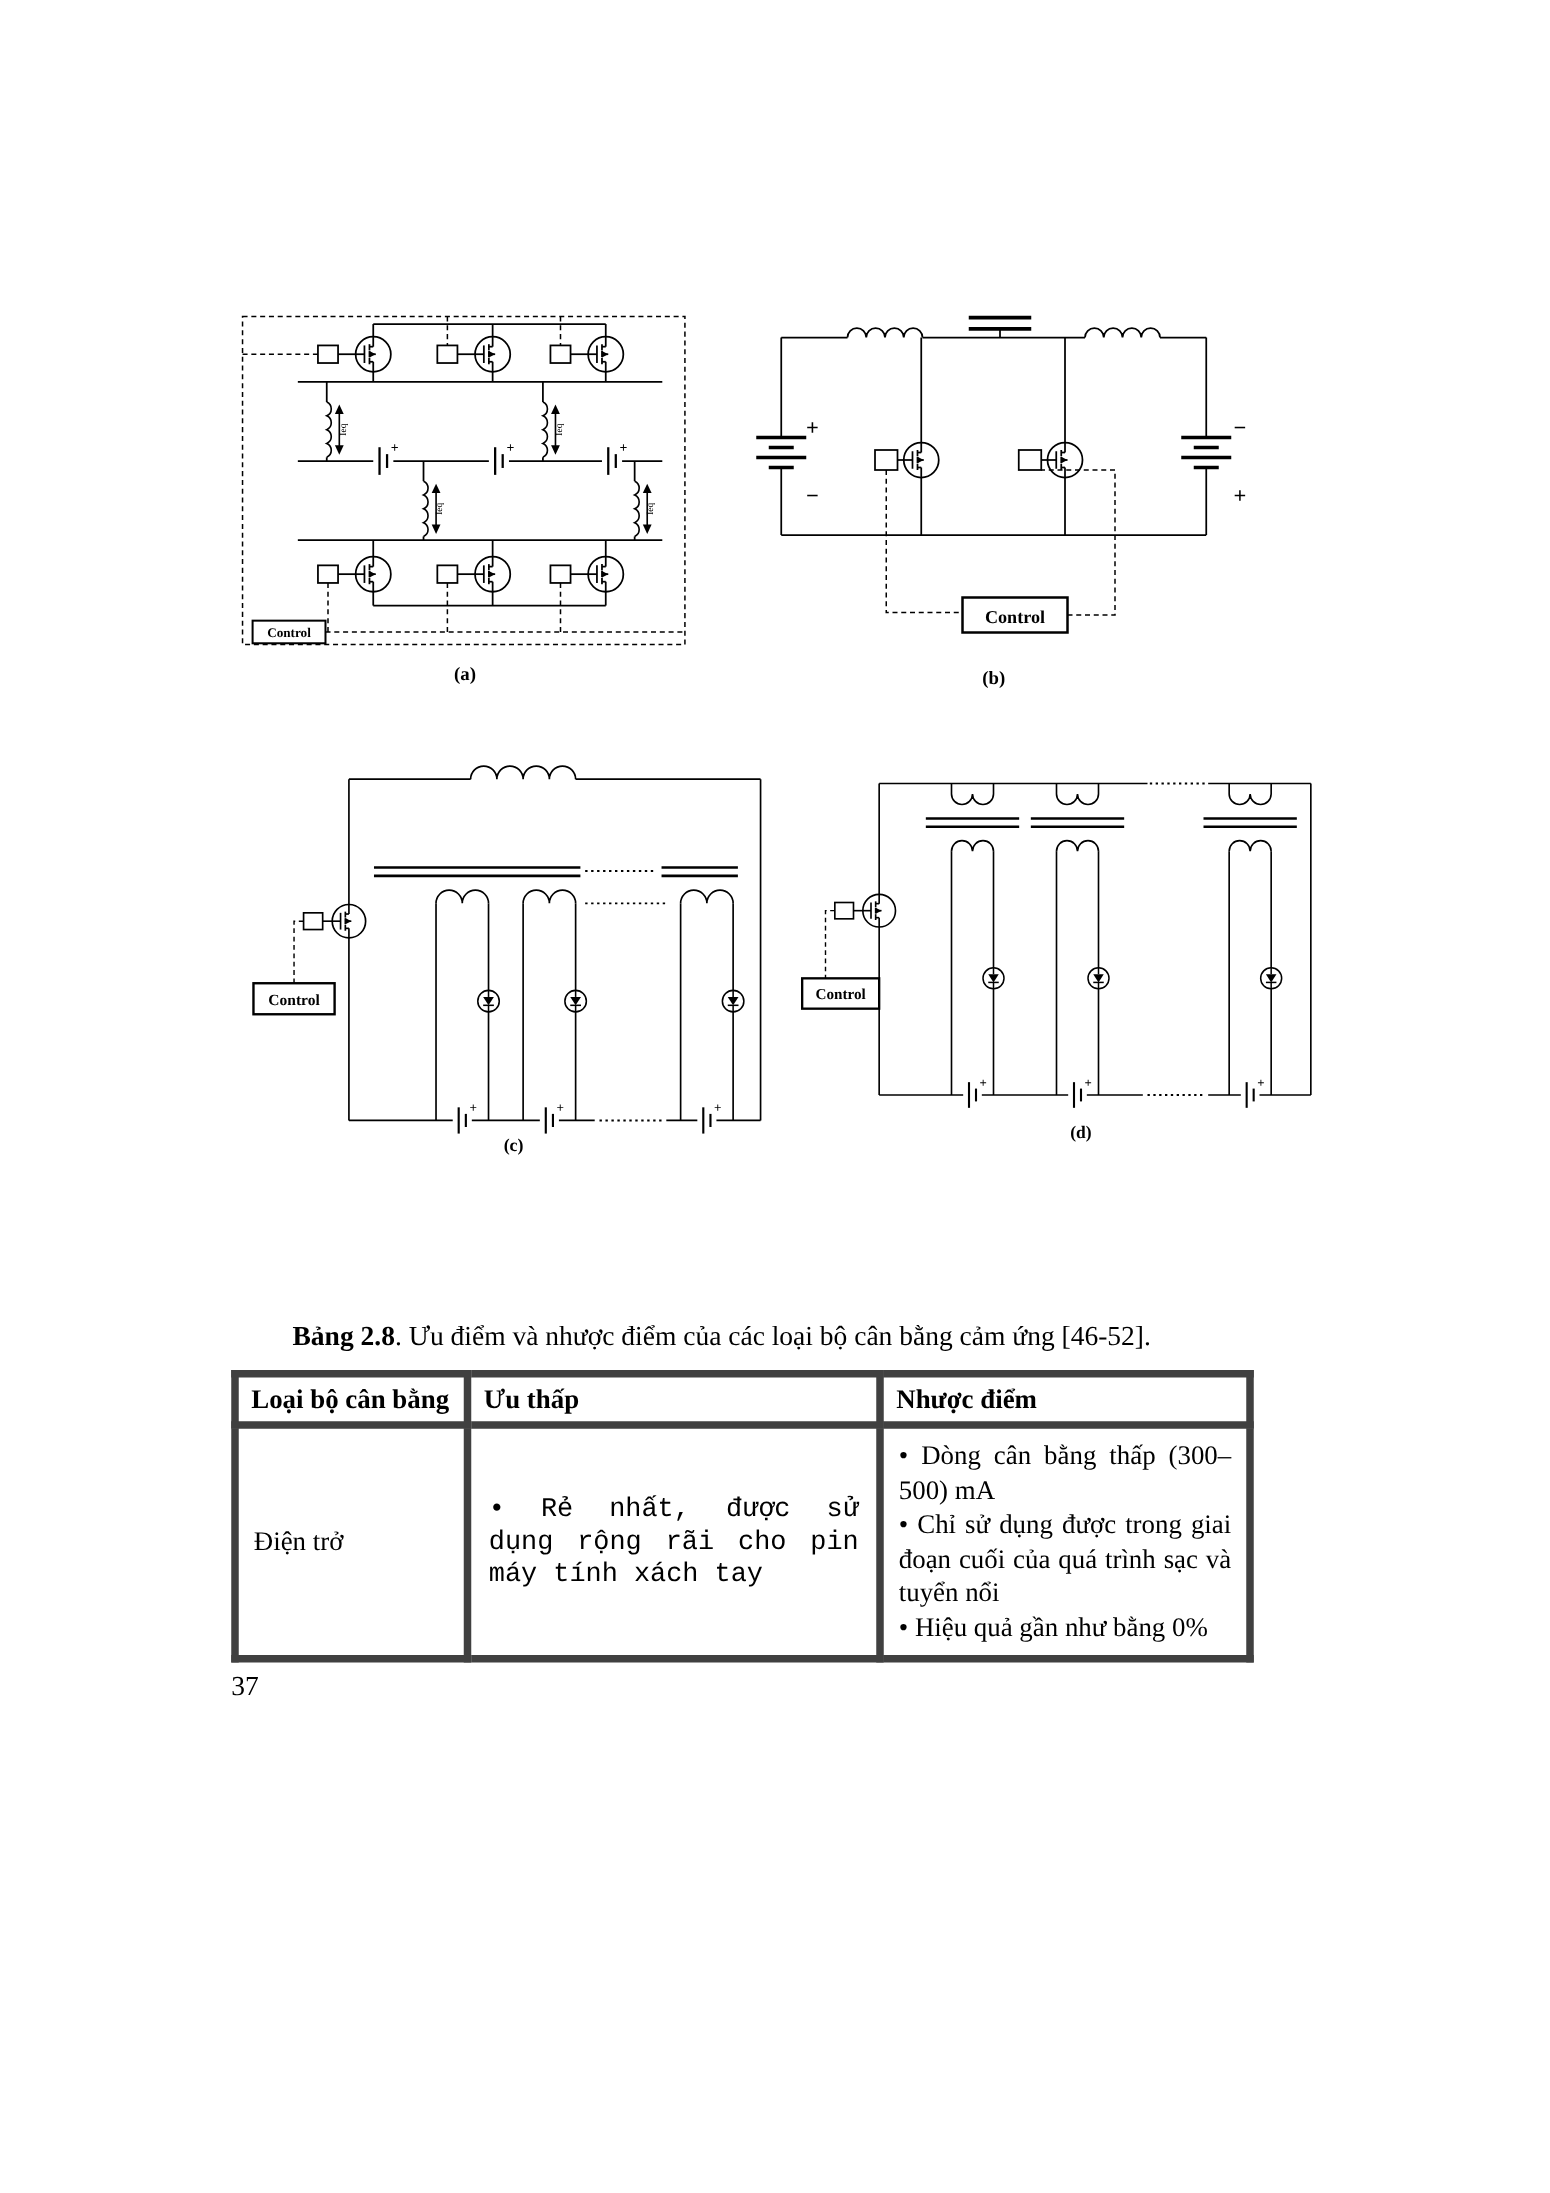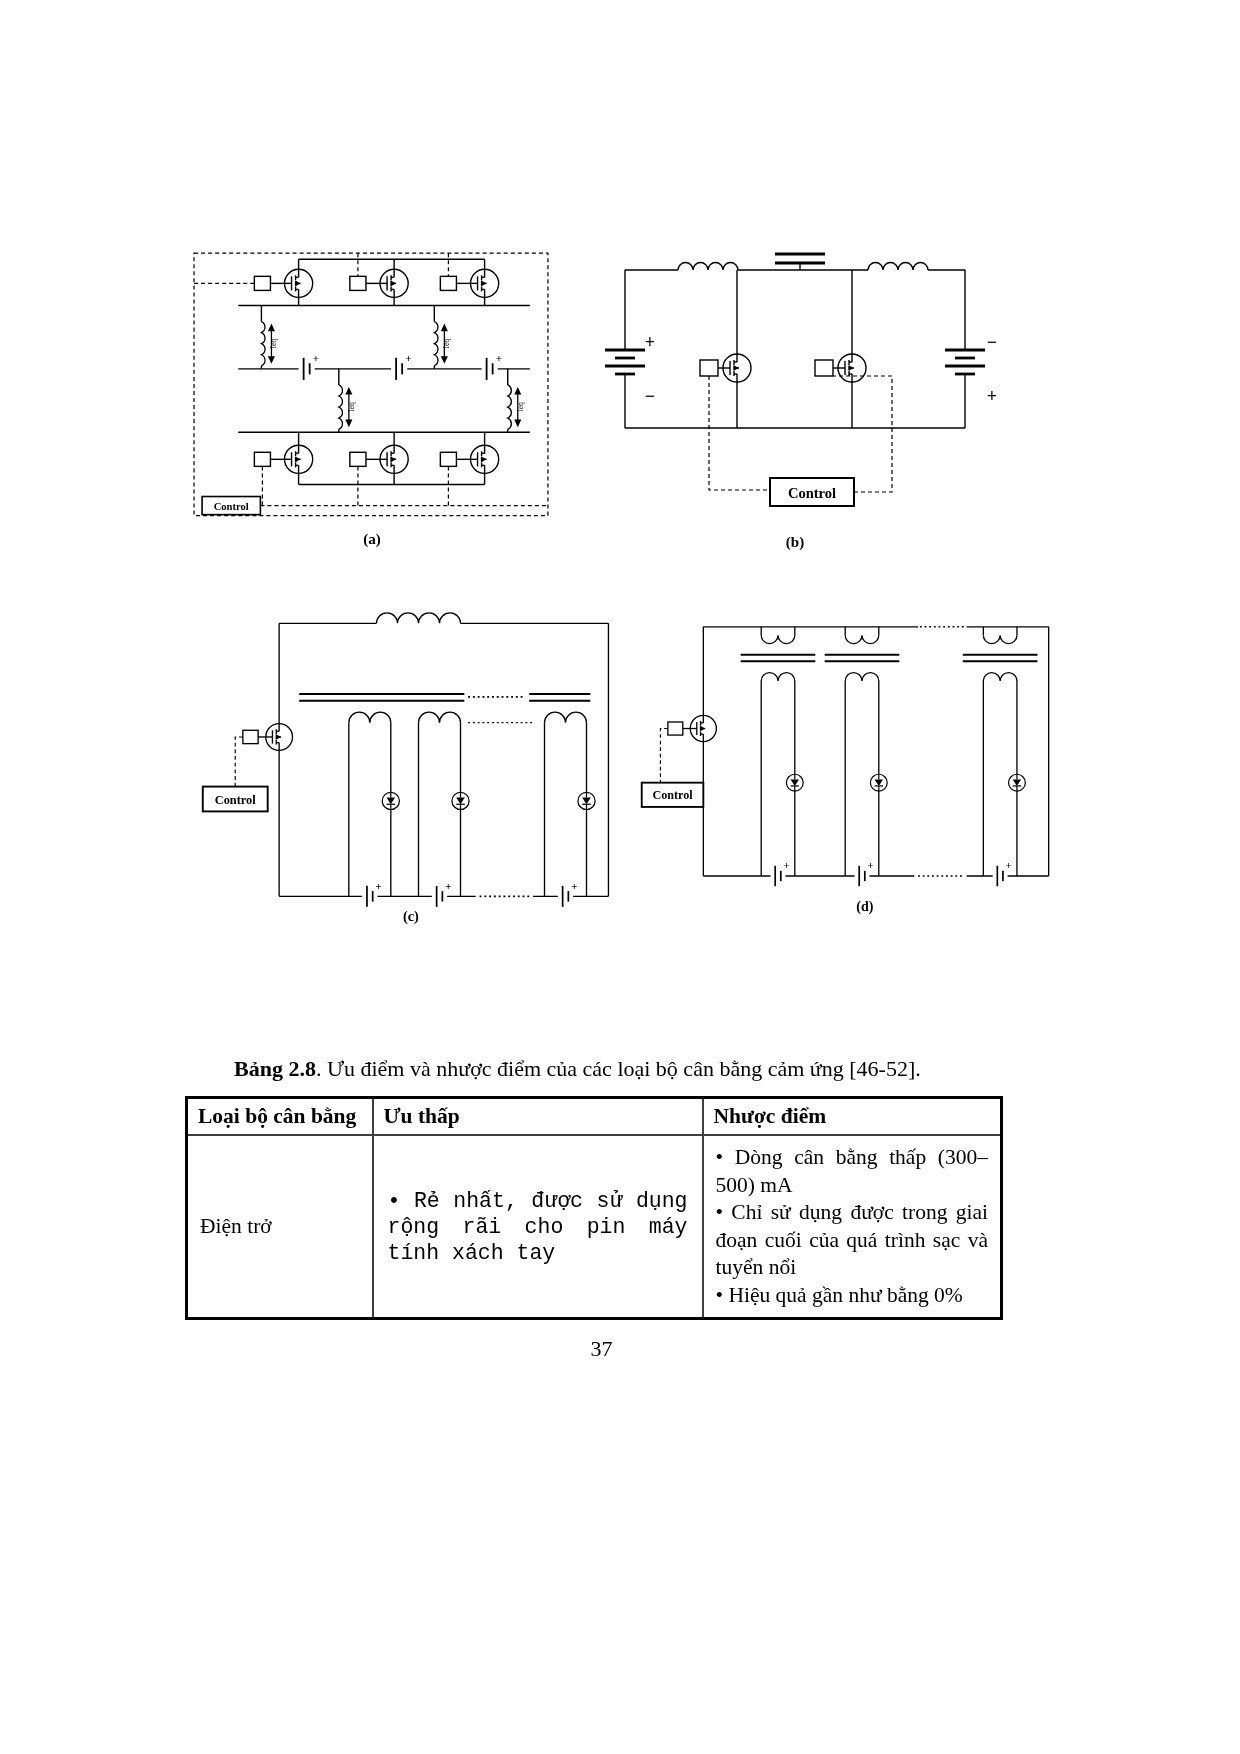--- a/index.html
+++ b/index.html
@@ -17,30 +17,30 @@
   }
   .tbl-caption {
     position:absolute; left:195px; top:1054px; width:833px;
     font-size:22px; line-height:30px;margin-left:39px;
   }
   table.tbl {
     position:absolute; left:185px; top:1096px; width:818px;
     border-collapse:collapse; font-size:21.5px;
     border:3px solid #000; table-layout:fixed;
   }
-  table.tbl th, table.tbl td { border:2px solid #404040; }
+  table.tbl th, table.tbl td { border:6px solid #404040; }
   table.tbl th {
     text-align:left; font-weight:bold; padding:5px 10px; font-size:21.5px;
   }
   td.cell-type { font-weight:normal; padding:10px 12px; vertical-align:middle; }
   td.cell-pros { padding:10px 14px; vertical-align:middle; text-align:justify; line-height:26px;font-family:Liberation Mono, monospace; }
   td.cell-cons { padding:8px 12px; vertical-align:top; text-align:justify; line-height:27.5px; height:178px; }
   .pageno {
     position:absolute; left:185px; top:1336px; width:833px;
-    text-align:center; font-size:22px;
+    text-align:left; font-size:22px;
   }
 </style>
 </head>
 <body>
 
 <div class="page">
 
   <svg width="0" height="0" style="position:absolute">
     <defs>
       <g id="fet" stroke="#000" stroke-width="1.4" fill="none">

